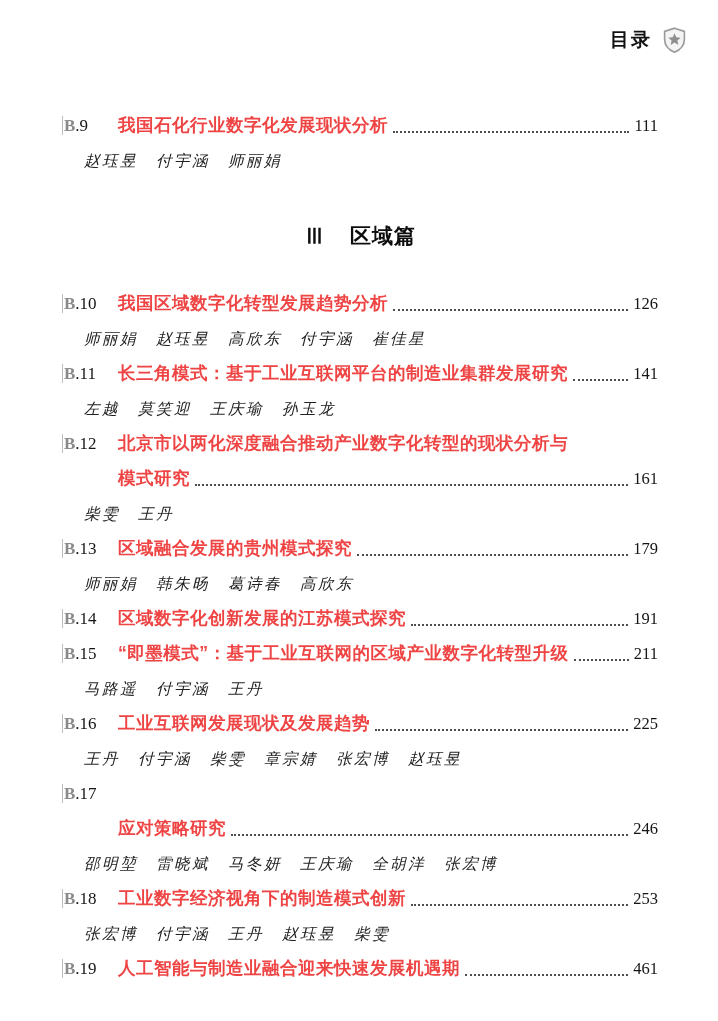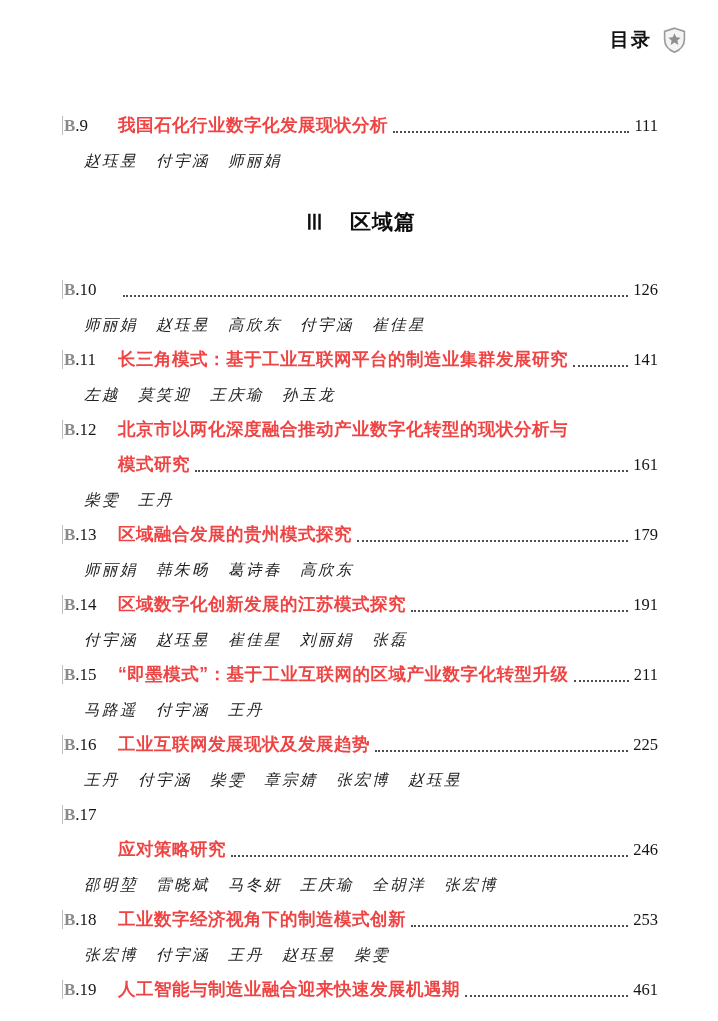--- a/index.html
+++ b/index.html
@@ -95,21 +95,21 @@
     font-size: 15.5px;
     letter-spacing: 2.5px;
     color: #222;
     white-space: nowrap;
   }
   .part-header {
     text-align: center;
     font-size: 21px;
     font-weight: 700;
     color: #0d0d0d;
-    margin: 30px 0 36px 0;
+    margin: 44px 0 36px 0;
     letter-spacing: 1px;
   }
   .part-numeral {
     font-family: "Liberation Serif", serif;
     margin-right: 24px;
     font-weight: 700;
   }
 </style>
 </head>
 <body>
@@ -134,20 +134,21 @@
             <span class="title">我国石化行业数字化发展现状分析</span>
             <span class="leader"></span>
             <span class="pagenum">111</span>
           </div>
           <div class="authors">赵珏昱　付宇涵　师丽娟</div>
         </div>
         <div class="part-header"><span class="part-numeral">Ⅲ</span><span class="part-title">区域篇</span></div>
         <div class="entry">
           <div class="line">
             <span class="num"><span class="bglyph">B</span>.10</span>
+            <span class="title">我国区域数字化转型发展趋势分析</span>
             <span class="leader"></span>
             <span class="pagenum">126</span>
           </div>
           <div class="authors">师丽娟　赵珏昱　高欣东　付宇涵　崔佳星</div>
         </div>
         <div class="entry">
           <div class="line">
             <span class="num"><span class="bglyph">B</span>.11</span>
             <span class="title">长三角模式：基于工业互联网平台的制造业集群发展研究</span>
             <span class="leader"></span>
@@ -177,21 +178,20 @@
           </div>
           <div class="authors">师丽娟　韩朱旸　葛诗春　高欣东</div>
         </div>
         <div class="entry">
           <div class="line">
             <span class="num"><span class="bglyph">B</span>.14</span>
             <span class="title">区域数字化创新发展的江苏模式探究</span>
             <span class="leader"></span>
             <span class="pagenum">191</span>
           </div>
-          <div class="authors">付宇涵　赵珏昱　崔佳星　刘丽娟　张磊</div>
         </div>
         <div class="entry">
           <div class="line">
             <span class="num"><span class="bglyph">B</span>.15</span>
             <span class="title">“即墨模式”：基于工业互联网的区域产业数字化转型升级</span>
             <span class="leader"></span>
             <span class="pagenum">211</span>
           </div>
           <div class="authors">马路遥　付宇涵　王丹</div>
         </div>

